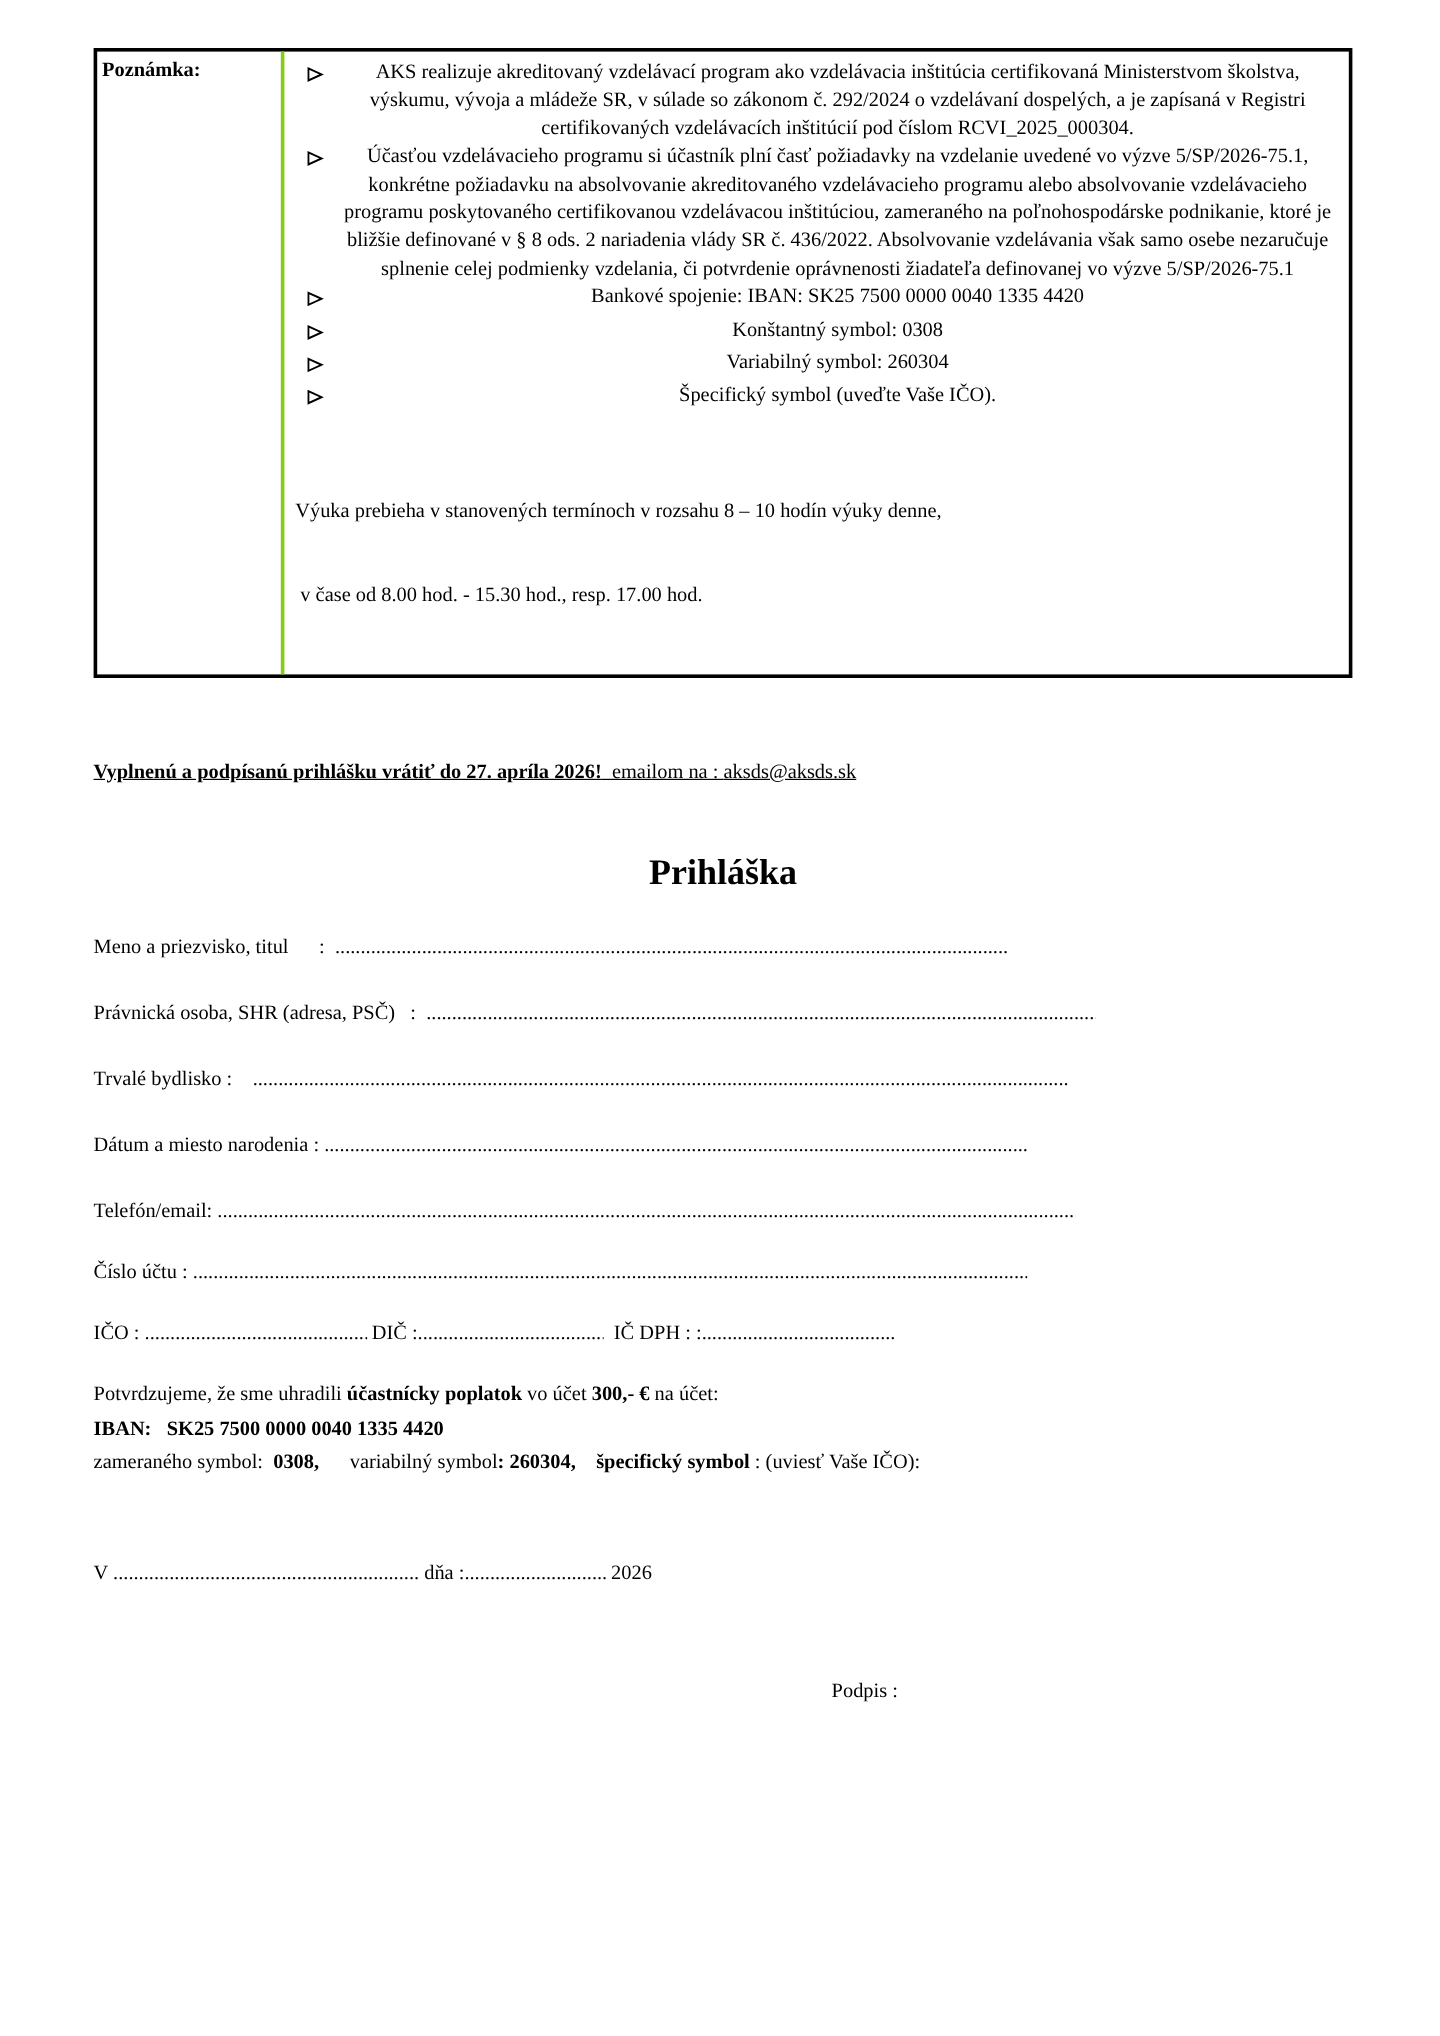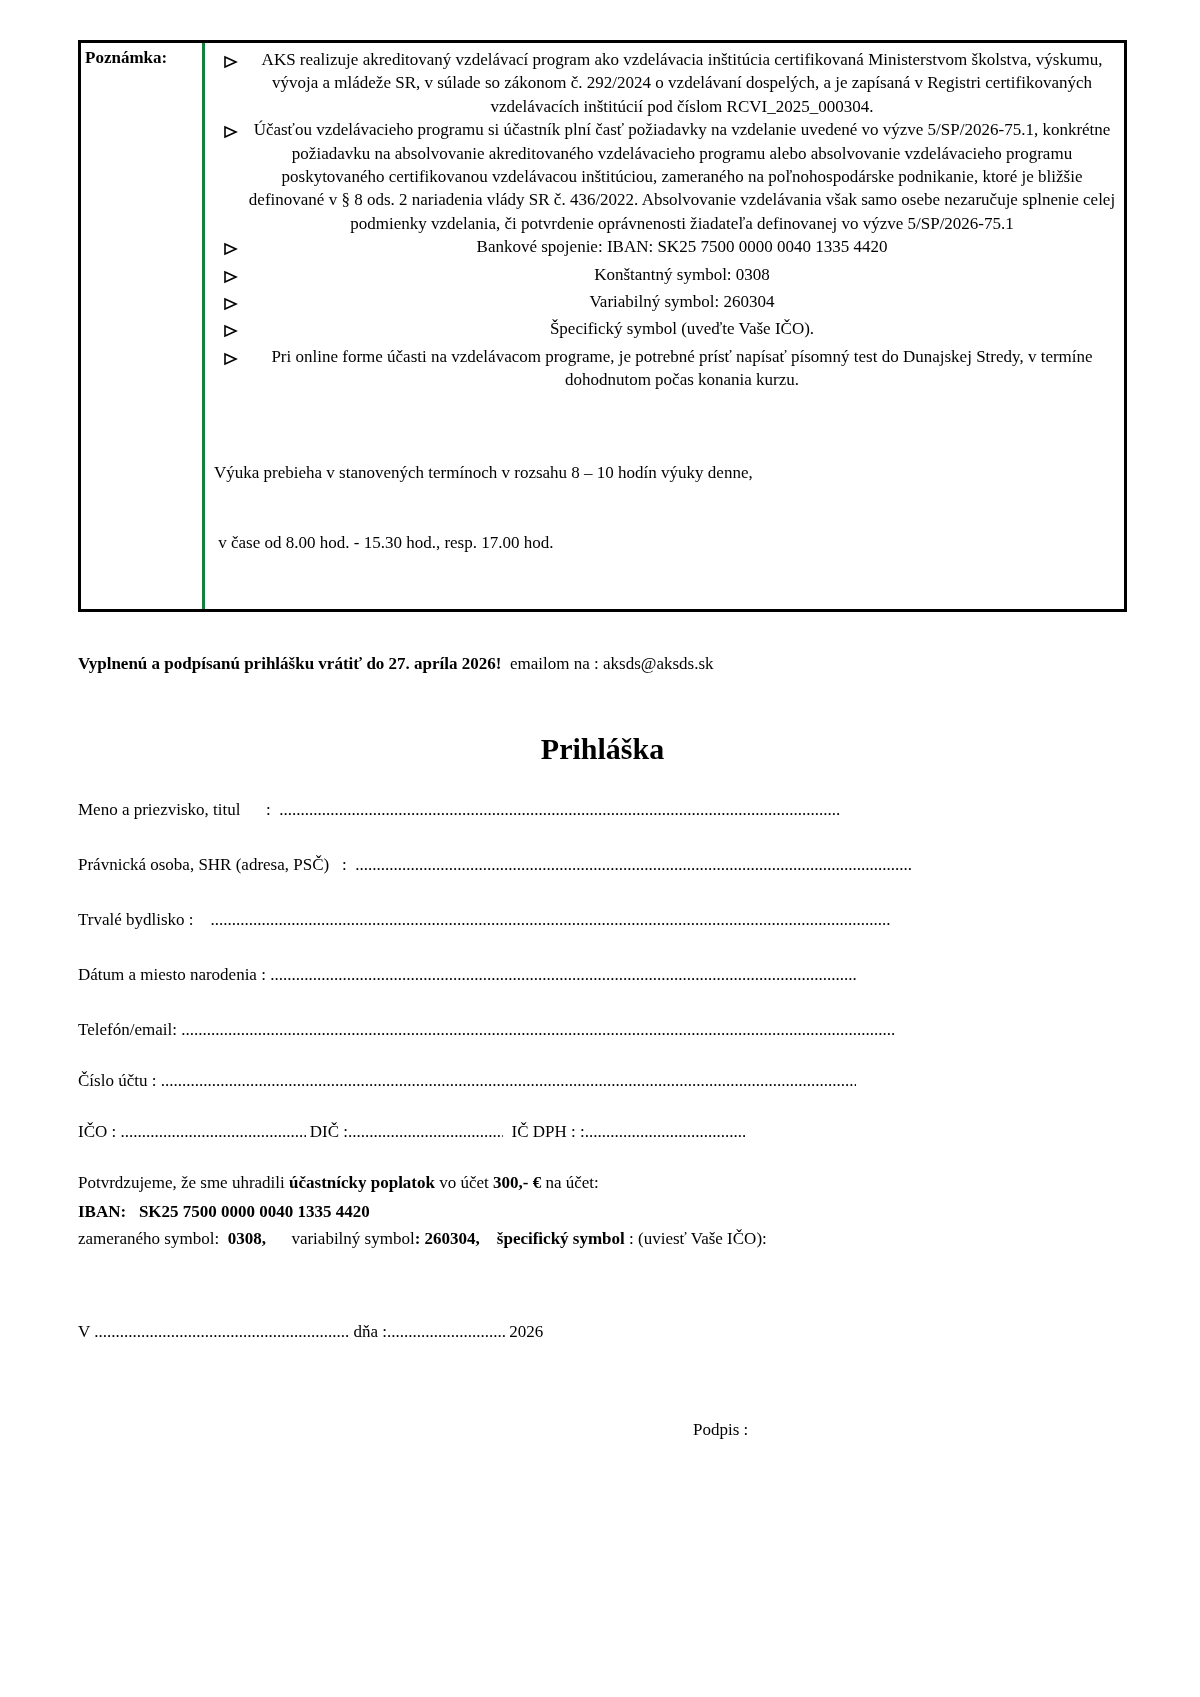--- a/index.html
+++ b/index.html
@@ -4,31 +4,31 @@
 <style>
   html,body { margin:0; padding:0; background:#888; }
   .page {
     width:1200px; height:1697px; background:#ffffff; color:#000;
     font-family:"Liberation Serif", serif; font-size:17px;
     position:relative; margin:0 auto; box-sizing:border-box;
     padding:40px 73px 0 78px; overflow:hidden;
   }
   
   .note-table { width:1049px; border:3px solid #000; display:flex; box-sizing:border-box; }
-  .note-label-cell { width:124px; flex:none; border-right:3px solid #15803d; padding:5px 4px; box-sizing:border-box; }
+  .note-label-cell { width:156px; flex:none; border-right:3px solid #84cc16; padding:5px 4px; box-sizing:border-box; }
   .note-label { font-weight:bold; }
   .note-content-cell { flex:1; padding:5px 8px 8px 9px; line-height:23.4px; }
   .bullet-list { list-style:none; margin:0; padding:0; }
   .bullet-list li { display:flex;text-align:center; }
   .marker { width:34px; flex:none; padding-top:4px; }
   .btext { flex:1; }
   .bold { font-weight:bold; }
   .schedule { margin-top:22px; white-space:pre-wrap; }
   
-  .return-line { margin-top:42px; }
+  .return-line { margin-top:68px;text-decoration:underline; }
   .pre { white-space:pre; }
   .page-title { margin-top:60px; text-align:center; font-size:30px; font-weight:bold; line-height:30px; }
   .form-section { margin-top:36px; }
   .field-row { display:flex; align-items:baseline; height:23px; margin-bottom:32px; white-space:nowrap; }
   .g2 { }
   .g2 .field-row { margin-bottom:28px; }
   .dots { display:inline-block; overflow:hidden; white-space:nowrap; vertical-align:bottom; height:22px; flex:none; }
   .w562 { width:562px; } .w558 { width:558px; } .w679 { width:679px; }
   .w586 { width:586px; } .w715 { width:715px; } .w695 { width:695px; }
   .w185 { width:185px; } .w155 { width:155px; } .w160 { width:160px; }
@@ -78,26 +78,20 @@
           <span class="marker"><svg width="14" height="14" viewBox="0 0 14 14">
                 <path d="M1 2 L12 7 L1 12 Z" fill="#ffffff" stroke="#000000" stroke-width="1.6"></path>
               </svg></span>
           <span class="btext">Variabilný symbol: 260304</span>
         </li>
         <li>
           <span class="marker"><svg width="14" height="14" viewBox="0 0 14 14">
                 <path d="M1 2 L12 7 L1 12 Z" fill="#ffffff" stroke="#000000" stroke-width="1.6"></path>
               </svg></span>
           <span class="btext">Špecifický symbol (uveďte Vaše IČO).</span>
-        </li>
-        <li>
-          <span class="marker"><svg width="14" height="14" viewBox="0 0 14 14">
-                <path d="M1 2 L12 7 L1 12 Z" fill="#ffffff" stroke="#000000" stroke-width="1.6"></path>
-              </svg></span>
-          <span class="btext">Pri online forme účasti na vzdelávacom programe, je potrebné prísť napísať písomný test do Dunajskej Stredy, v termíne dohodnutom počas konania kurzu.</span>
         </li>
       </ul>
       <div class="schedule">
         <div>Výuka prebieha v stanovených termínoch v rozsahu 8 – 10 hodín výuky denne,</div>
         <div> v čase od 8.00 hod. - 15.30 hod., resp. 17.00 hod.</div>
       </div>
     </div>
   </div>
 
   <div class="return-line">

